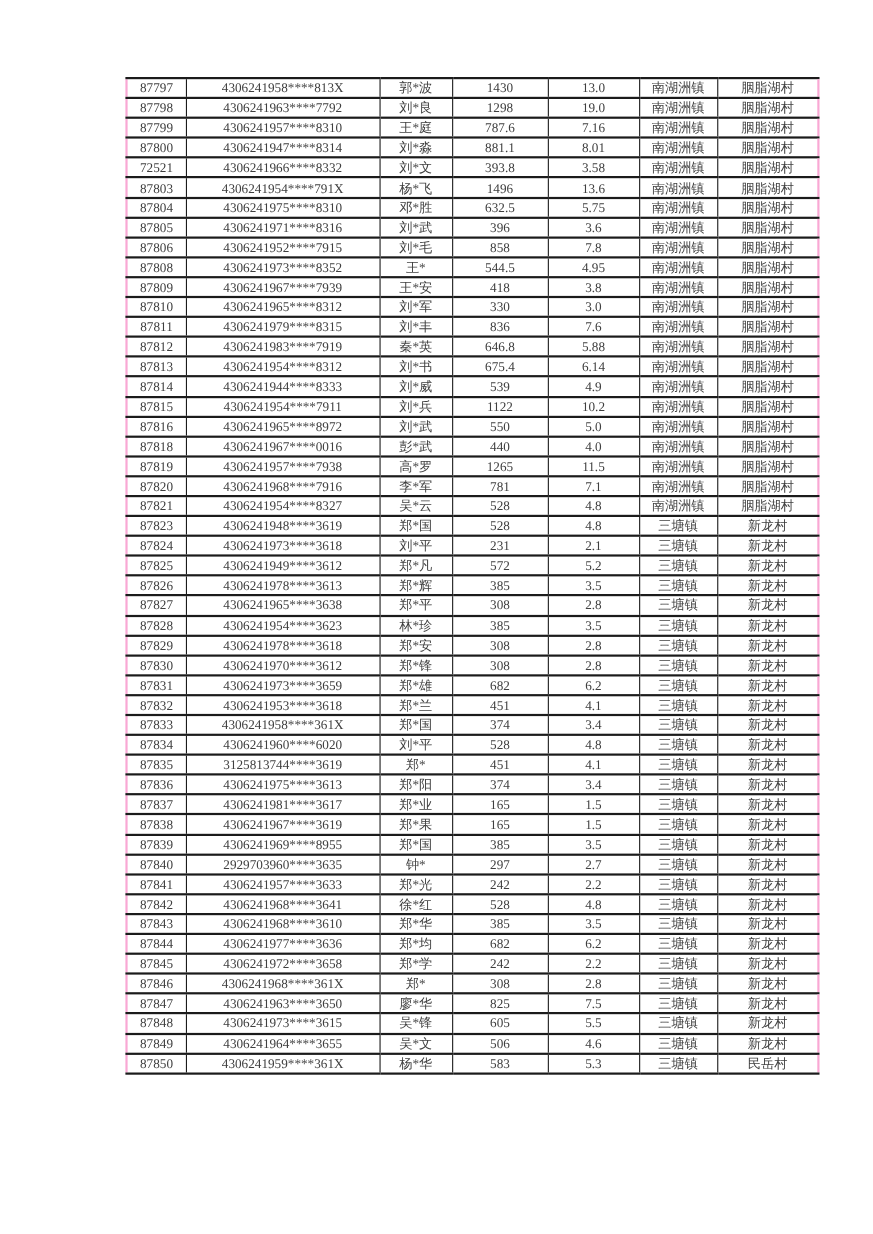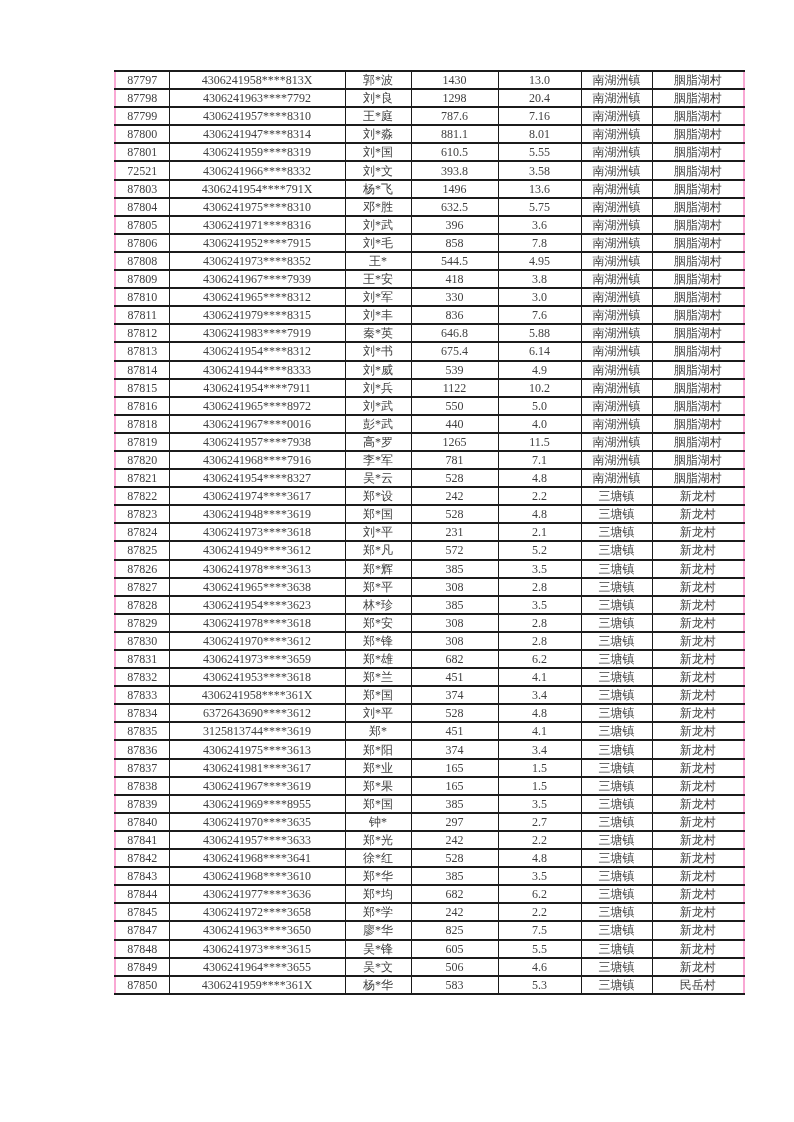--- a/index.html
+++ b/index.html
@@ -64,21 +64,21 @@
           <td>1430</td>
           <td>13.0</td>
           <td>南湖洲镇</td>
           <td>胭脂湖村</td>
         </tr>
         <tr>
           <td>87798</td>
           <td>4306241963****7792</td>
           <td>刘*良</td>
           <td>1298</td>
-          <td>20.4</td>
+          <td>19.0</td>
           <td>南湖洲镇</td>
           <td>胭脂湖村</td>
         </tr>
         <tr>
           <td>87799</td>
           <td>4306241957****8310</td>
           <td>王*庭</td>
           <td>787.6</td>
           <td>7.16</td>
           <td>南湖洲镇</td>
@@ -87,29 +87,20 @@
         <tr>
           <td>87800</td>
           <td>4306241947****8314</td>
           <td>刘*淼</td>
           <td>881.1</td>
           <td>8.01</td>
           <td>南湖洲镇</td>
           <td>胭脂湖村</td>
         </tr>
         <tr>
-          <td>87801</td>
-          <td>4306241959****8319</td>
-          <td>刘*国</td>
-          <td>610.5</td>
-          <td>5.55</td>
-          <td>南湖洲镇</td>
-          <td>胭脂湖村</td>
-        </tr>
-        <tr>
           <td>72521</td>
           <td>4306241966****8332</td>
           <td>刘*文</td>
           <td>393.8</td>
           <td>3.58</td>
           <td>南湖洲镇</td>
           <td>胭脂湖村</td>
         </tr>
         <tr>
           <td>87803</td>
@@ -258,29 +249,20 @@
         <tr>
           <td>87821</td>
           <td>4306241954****8327</td>
           <td>吴*云</td>
           <td>528</td>
           <td>4.8</td>
           <td>南湖洲镇</td>
           <td>胭脂湖村</td>
         </tr>
         <tr>
-          <td>87822</td>
-          <td>4306241974****3617</td>
-          <td>郑*设</td>
-          <td>242</td>
-          <td>2.2</td>
-          <td>三塘镇</td>
-          <td>新龙村</td>
-        </tr>
-        <tr>
           <td>87823</td>
           <td>4306241948****3619</td>
           <td>郑*国</td>
           <td>528</td>
           <td>4.8</td>
           <td>三塘镇</td>
           <td>新龙村</td>
         </tr>
         <tr>
           <td>87824</td>
@@ -367,21 +349,21 @@
           <td>87833</td>
           <td>4306241958****361X</td>
           <td>郑*国</td>
           <td>374</td>
           <td>3.4</td>
           <td>三塘镇</td>
           <td>新龙村</td>
         </tr>
         <tr>
           <td>87834</td>
-          <td>6372643690****3612</td>
+          <td>4306241960****6020</td>
           <td>刘*平</td>
           <td>528</td>
           <td>4.8</td>
           <td>三塘镇</td>
           <td>新龙村</td>
         </tr>
         <tr>
           <td>87835</td>
           <td>3125813744****3619</td>
           <td>郑*</td>
@@ -421,21 +403,21 @@
           <td>87839</td>
           <td>4306241969****8955</td>
           <td>郑*国</td>
           <td>385</td>
           <td>3.5</td>
           <td>三塘镇</td>
           <td>新龙村</td>
         </tr>
         <tr>
           <td>87840</td>
-          <td>4306241970****3635</td>
+          <td>2929703960****3635</td>
           <td>钟*</td>
           <td>297</td>
           <td>2.7</td>
           <td>三塘镇</td>
           <td>新龙村</td>
         </tr>
         <tr>
           <td>87841</td>
           <td>4306241957****3633</td>
           <td>郑*光</td>
@@ -474,20 +456,29 @@
         <tr>
           <td>87845</td>
           <td>4306241972****3658</td>
           <td>郑*学</td>
           <td>242</td>
           <td>2.2</td>
           <td>三塘镇</td>
           <td>新龙村</td>
         </tr>
         <tr>
+          <td>87846</td>
+          <td>4306241968****361X</td>
+          <td>郑*</td>
+          <td>308</td>
+          <td>2.8</td>
+          <td>三塘镇</td>
+          <td>新龙村</td>
+        </tr>
+        <tr>
           <td>87847</td>
           <td>4306241963****3650</td>
           <td>廖*华</td>
           <td>825</td>
           <td>7.5</td>
           <td>三塘镇</td>
           <td>新龙村</td>
         </tr>
         <tr>
           <td>87848</td>

